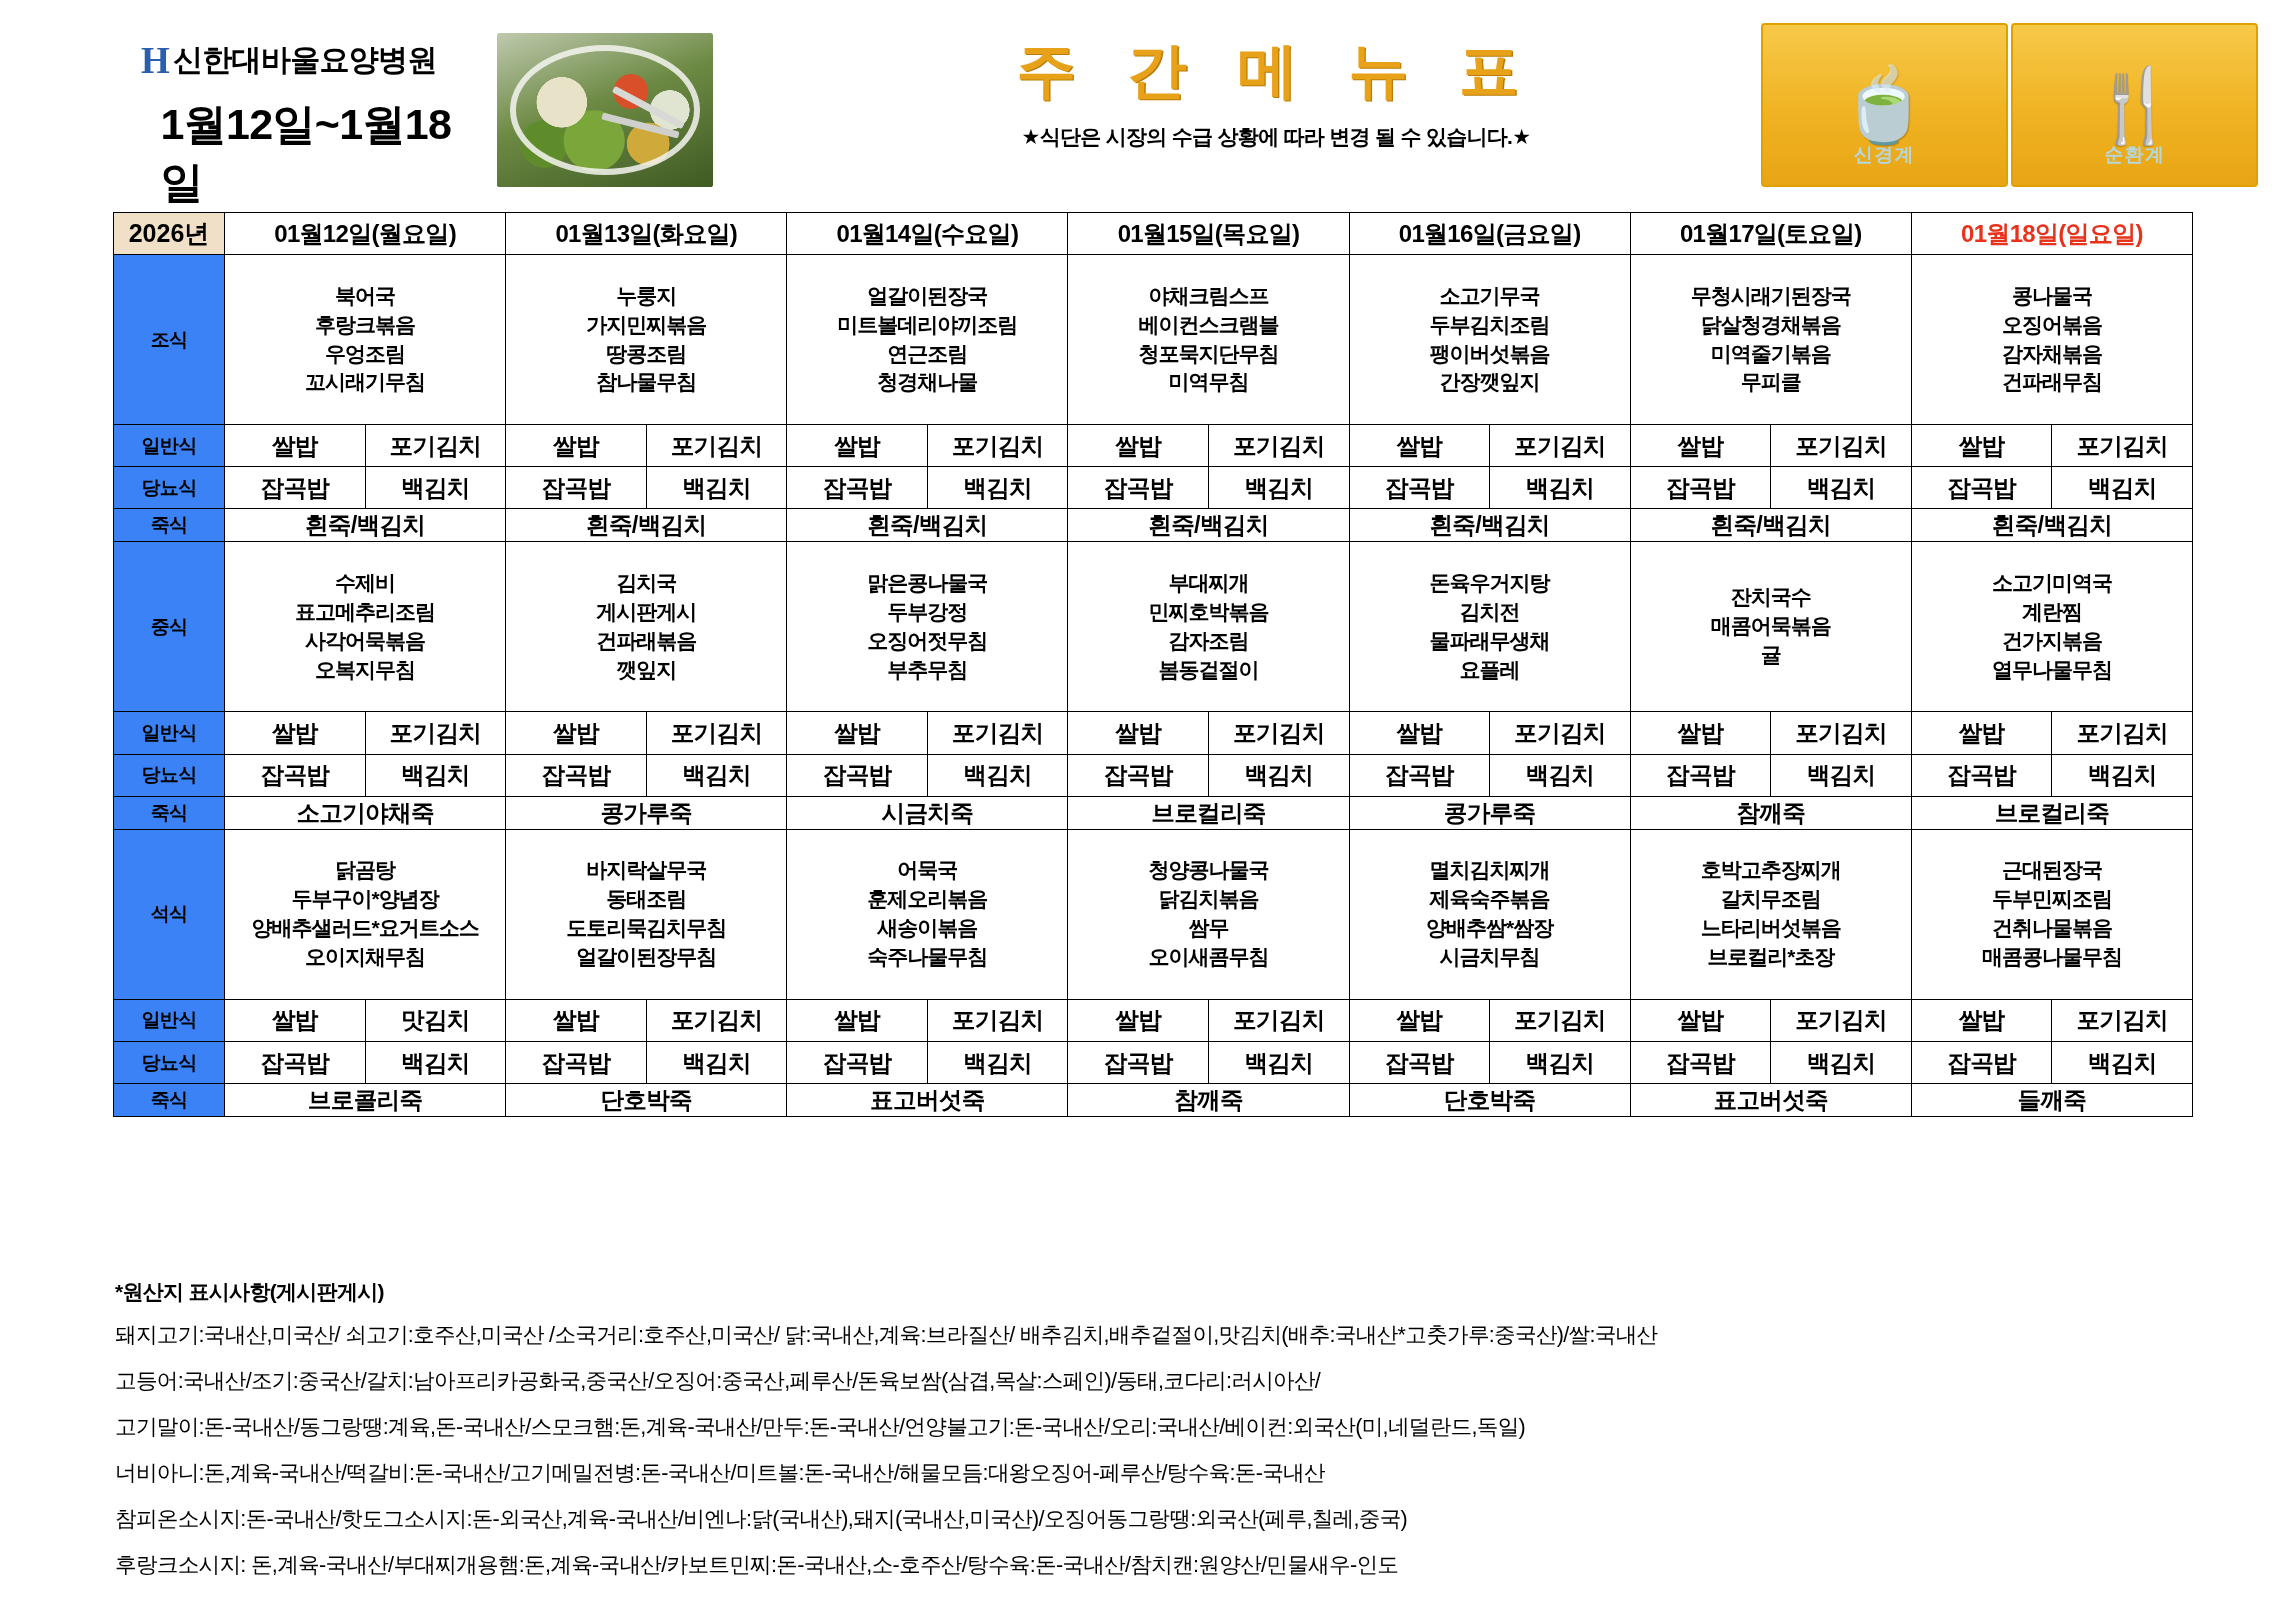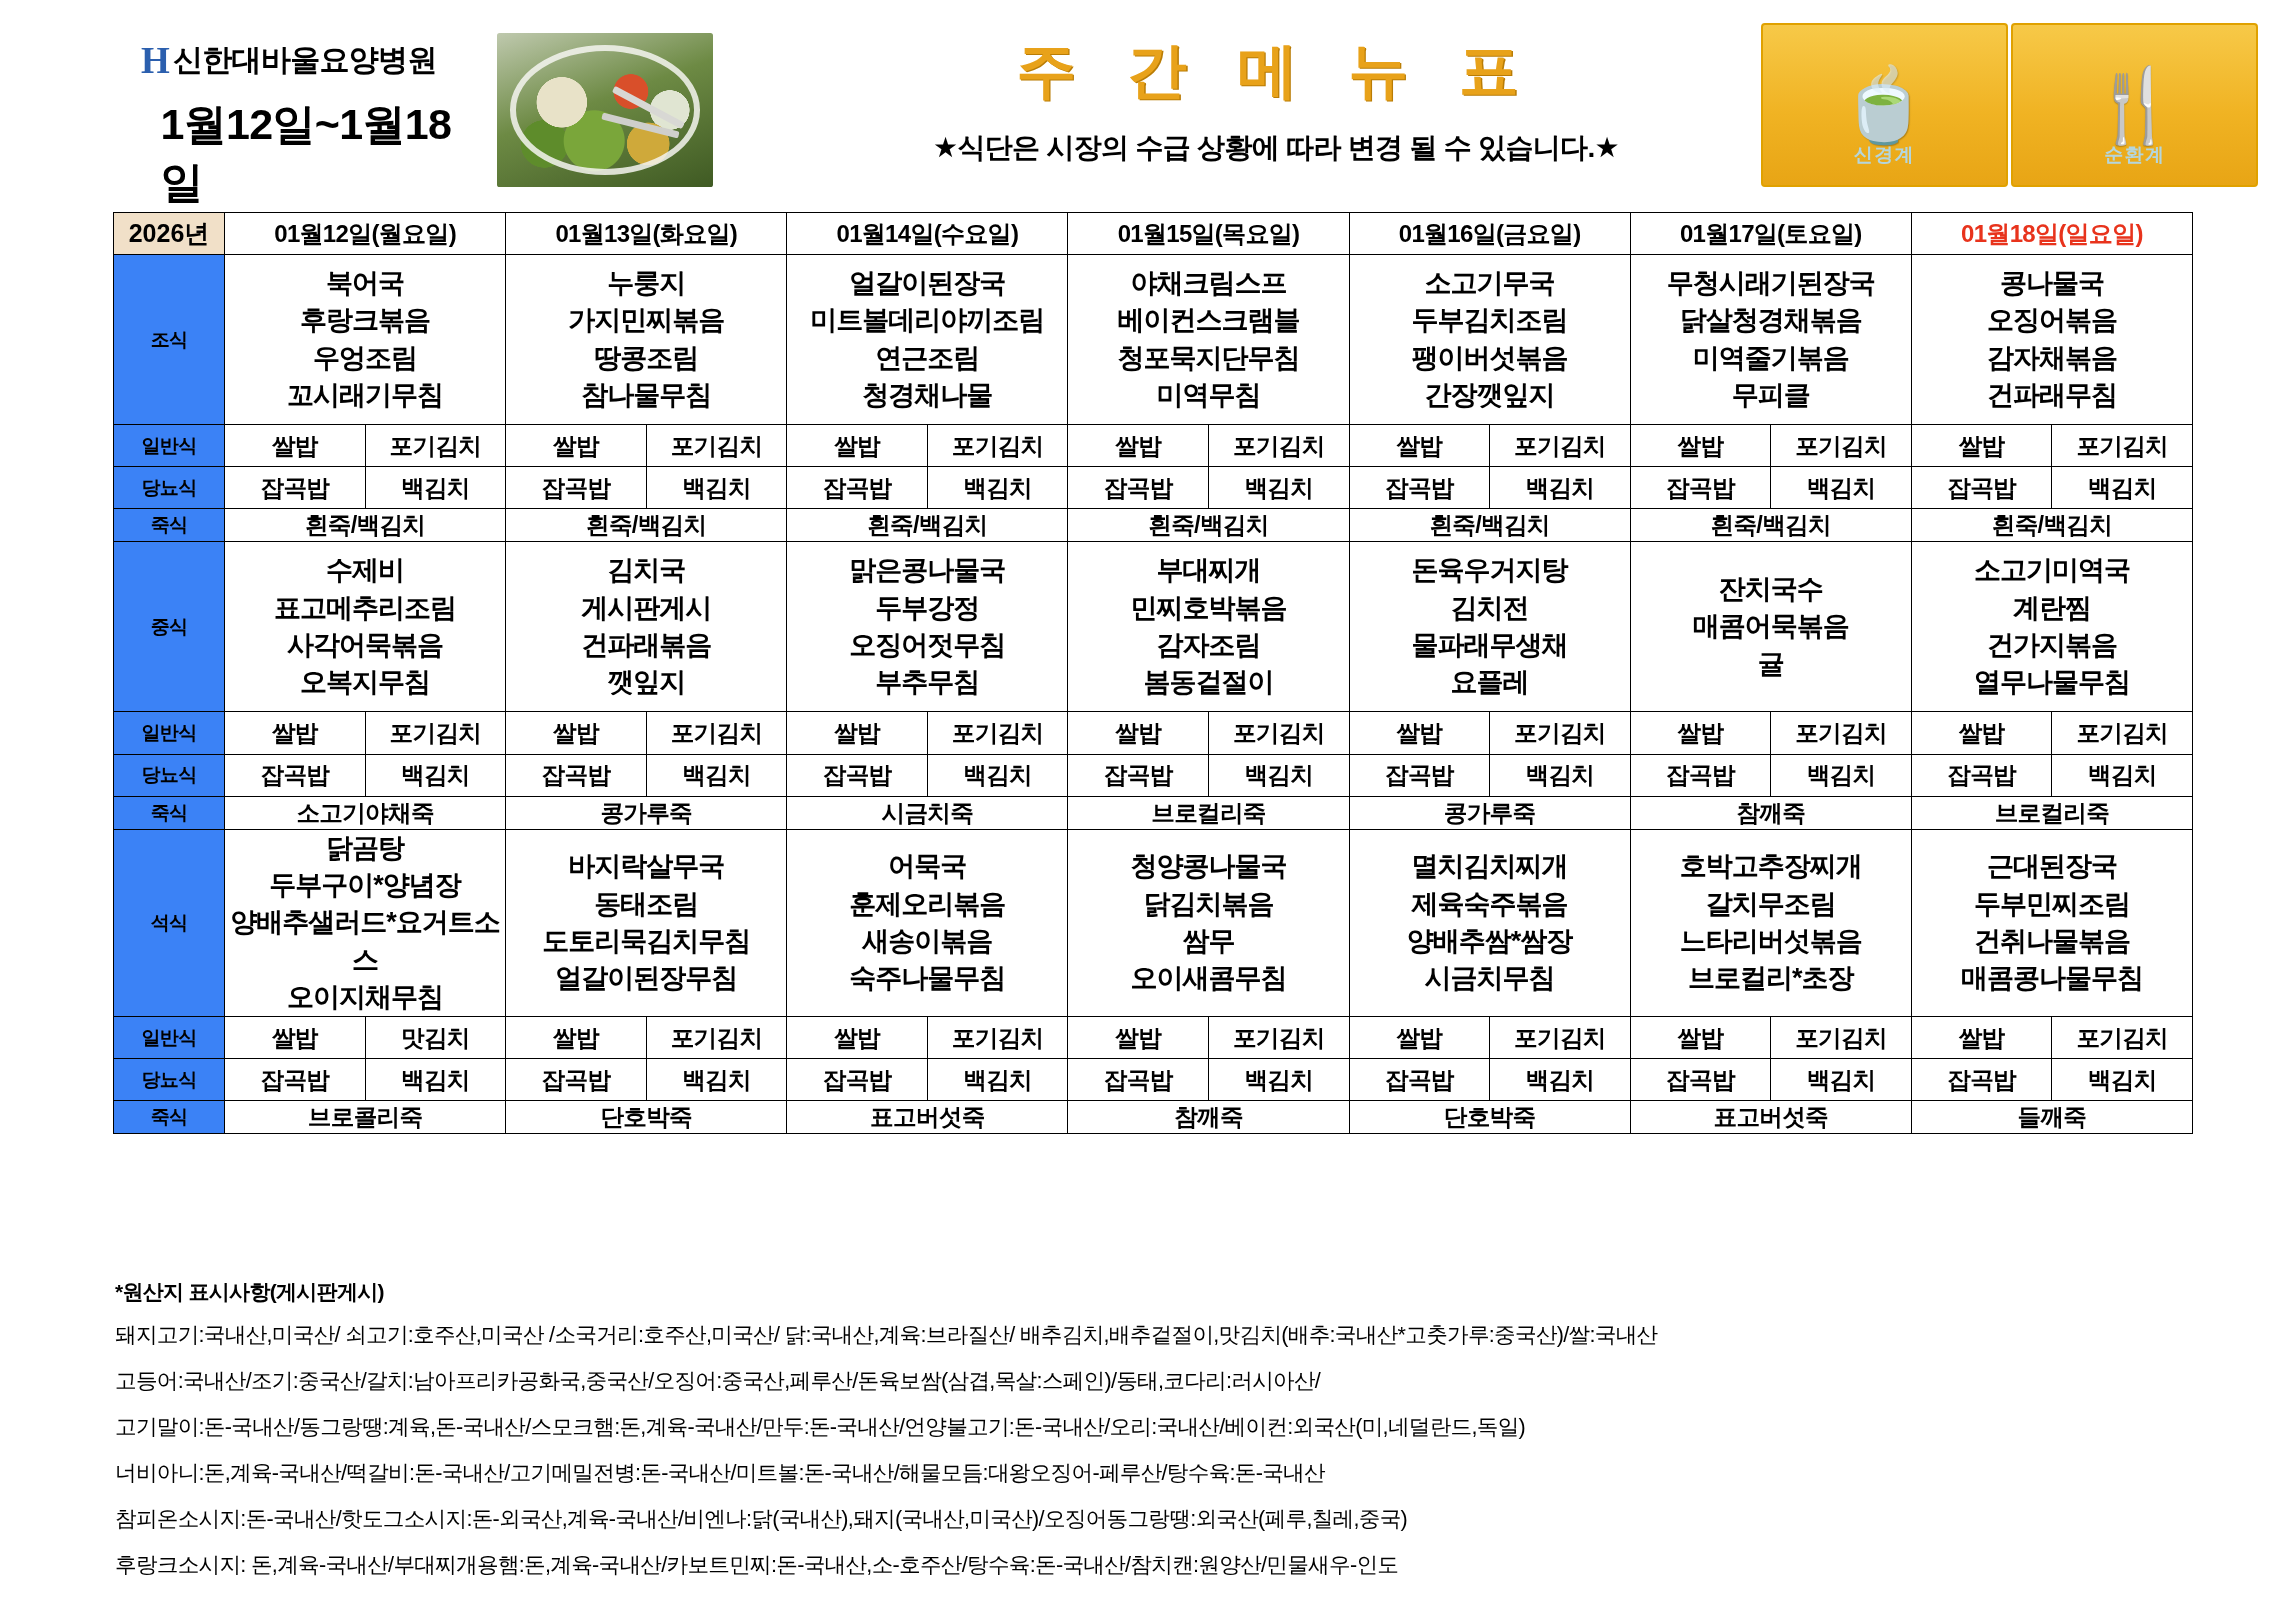--- a/index.html
+++ b/index.html
@@ -31,39 +31,39 @@
       linear-gradient(160deg,#bfc9ae 0%,#6d8a44 45%,#3f5a23 100%);
   }
   .food-photo .plate{position:absolute;left:6%;top:8%;width:88%;height:84%;border-radius:50%;
      border:6.5px solid rgba(245,245,240,.85);box-sizing:border-box;}
   .food-photo .fork{position:absolute;left:52%;top:46%;width:79px;height:6.5px;background:#d8d8d4;transform:rotate(28deg);border-radius:2px;}
   .food-photo .fork2{position:absolute;left:48%;top:58%;width:79px;height:6.5px;background:#cfcfcb;transform:rotate(14deg);border-radius:2px;}
 
   .title-wrap{position:absolute;left:818px;top:31px;width:916px;text-align:center;}
   .main-title{font-size:60px;font-weight:bold;color:#e8a21a;letter-spacing:17px;
      text-shadow:1.3px 1.3px 0 #b97c05;font-family:"Liberation Sans",sans-serif;}
-  .sub-title{margin-top:17px;font-size:28px;font-weight:bold;letter-spacing:-0.7px;}
+  .sub-title{margin-top:11px;font-size:21px;font-weight:bold;letter-spacing:-0.7px;}
 
   .badges{position:absolute;left:1761px;top:23px;width:497px;height:164px;display:flex;gap:3.9px;}
   .badge{flex:1;border:2px solid #e0a100;border-radius:3.9px;
      background:linear-gradient(180deg,#f7c948 0%,#f0b323 55%,#e8a515 100%);
      position:relative;display:flex;align-items:center;justify-content:center;}
   .badge .glyph{font-size:72px;line-height:1;color:#fffdf2;text-shadow:0.7px 1.3px 1.3px rgba(0,0,0,.25);}
   .badge .cap{position:absolute;bottom:17px;left:0;right:0;text-align:center;font-size:19px;
      font-weight:bold;color:#b2d9e8;letter-spacing:1.3px;opacity:.95;}
 
   
   table.menu{position:absolute;left:113px;top:212px;width:2080px;border-collapse:collapse;
      table-layout:fixed;}
   table.menu td{border:1.3px solid #000;padding:0;vertical-align:middle;text-align:center;}
   .lbl{background:#3b82f6;font-size:19px;font-weight:bold;letter-spacing:-0.7px;width:111px;}
   .yearcell{background:#f1e0c8;font-size:25px;font-weight:bold;}
   .daycell{font-size:24px;font-weight:bold;letter-spacing:-0.7px;height:41px;}
   .daycell.sun{color:#e8331c;}
-  .meal{font-size:27px;font-weight:bold;line-height:1.38;letter-spacing:-1px;padding:7.9px 2.6px 10.5px;}
+  .meal{font-size:21px;font-weight:bold;line-height:1.38;letter-spacing:-1px;padding:7.9px 2.6px 10.5px;}
   .subrow td{height:38px;}
   .half{display:flex;width:100%;}
   .half > div{flex:1;font-size:23.6px;font-weight:bold;letter-spacing:-0.7px;padding:4.6px 0;}
   .half > div:first-child{border-right:1.3px solid #000;}
   .juk{font-size:23.6px;font-weight:bold;letter-spacing:-0.7px;padding:5.2px 0;}
 
   
   .notes{position:absolute;left:115px;top:1278px;width:2095px;}
   .notes .n-title{font-size:21px;font-weight:bold;letter-spacing:-0.7px;margin-bottom:14.4px;}
   .notes .n-line{font-size:21.6px;letter-spacing:-0.7px;margin-bottom:17px;}

